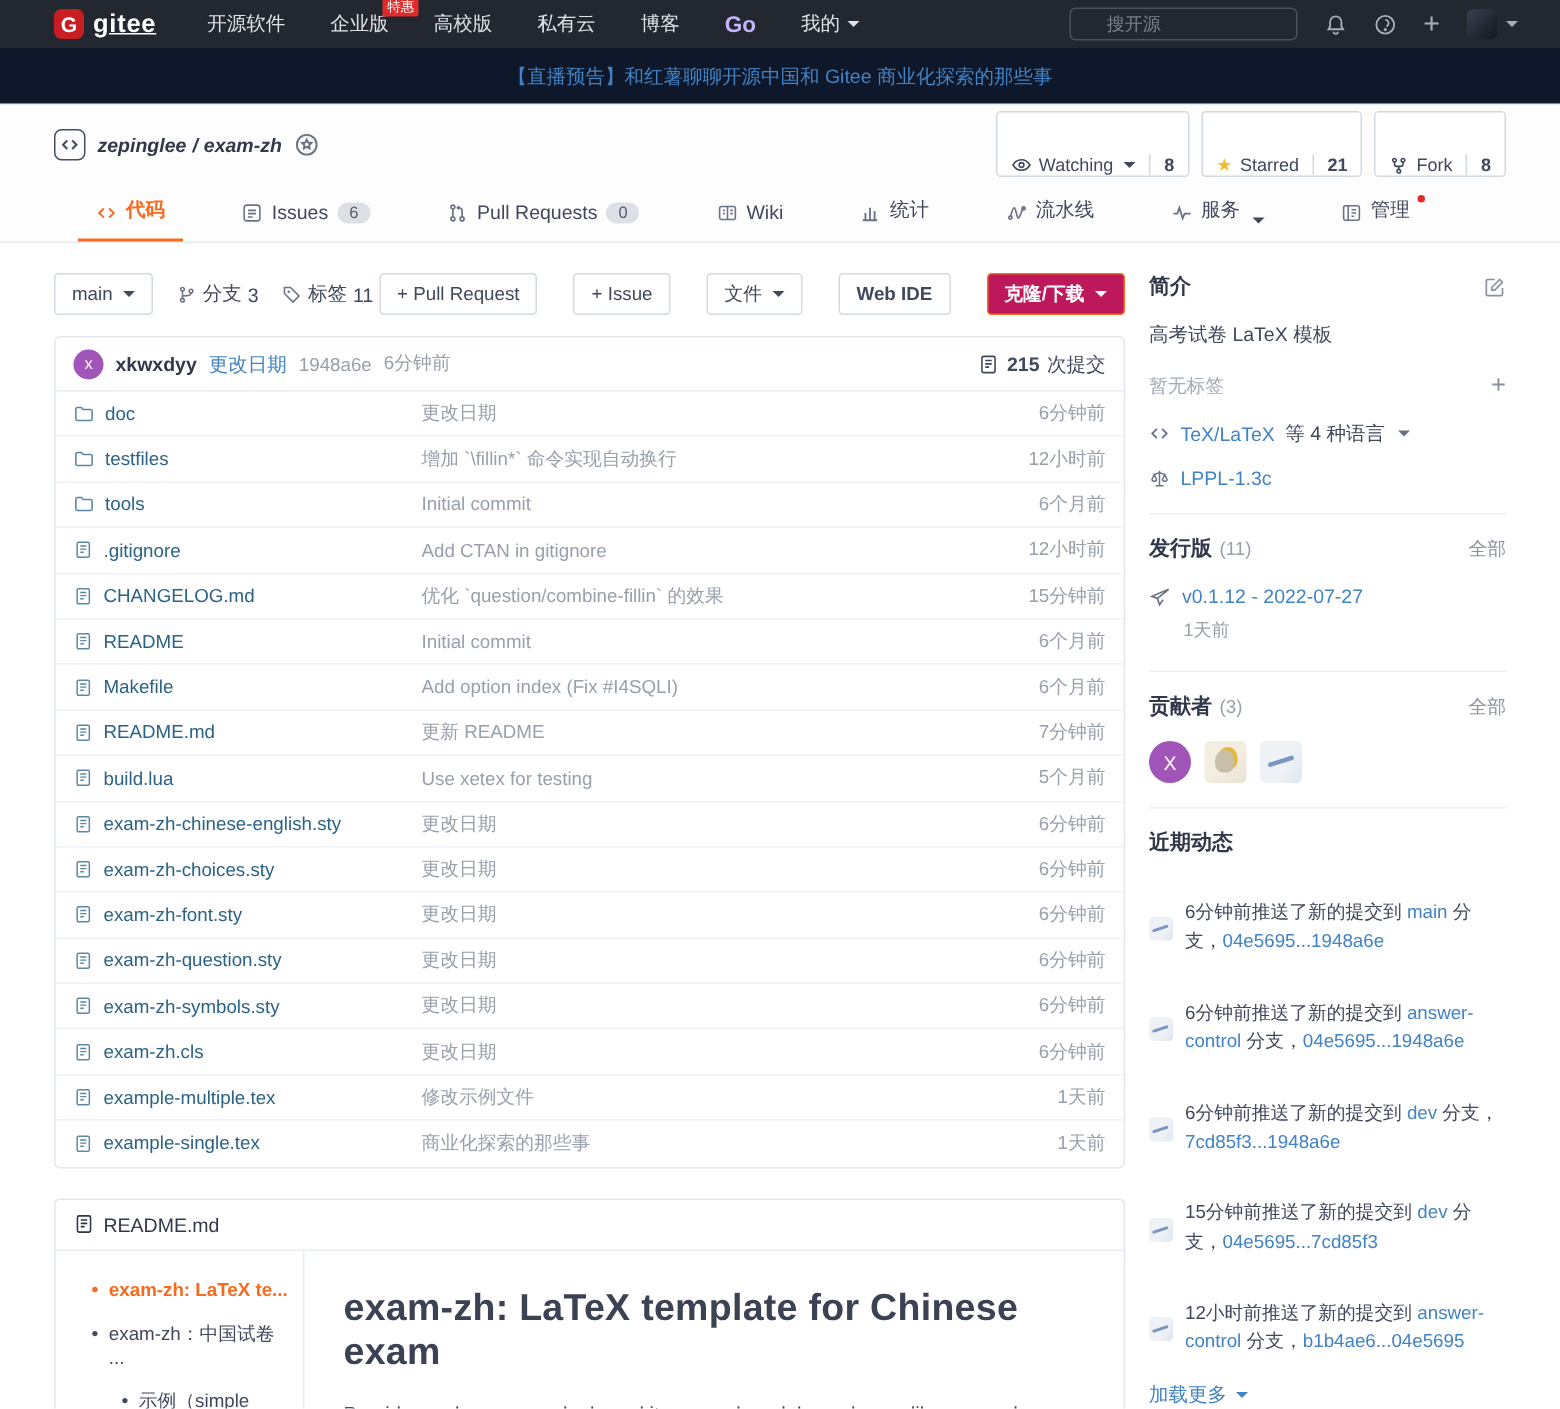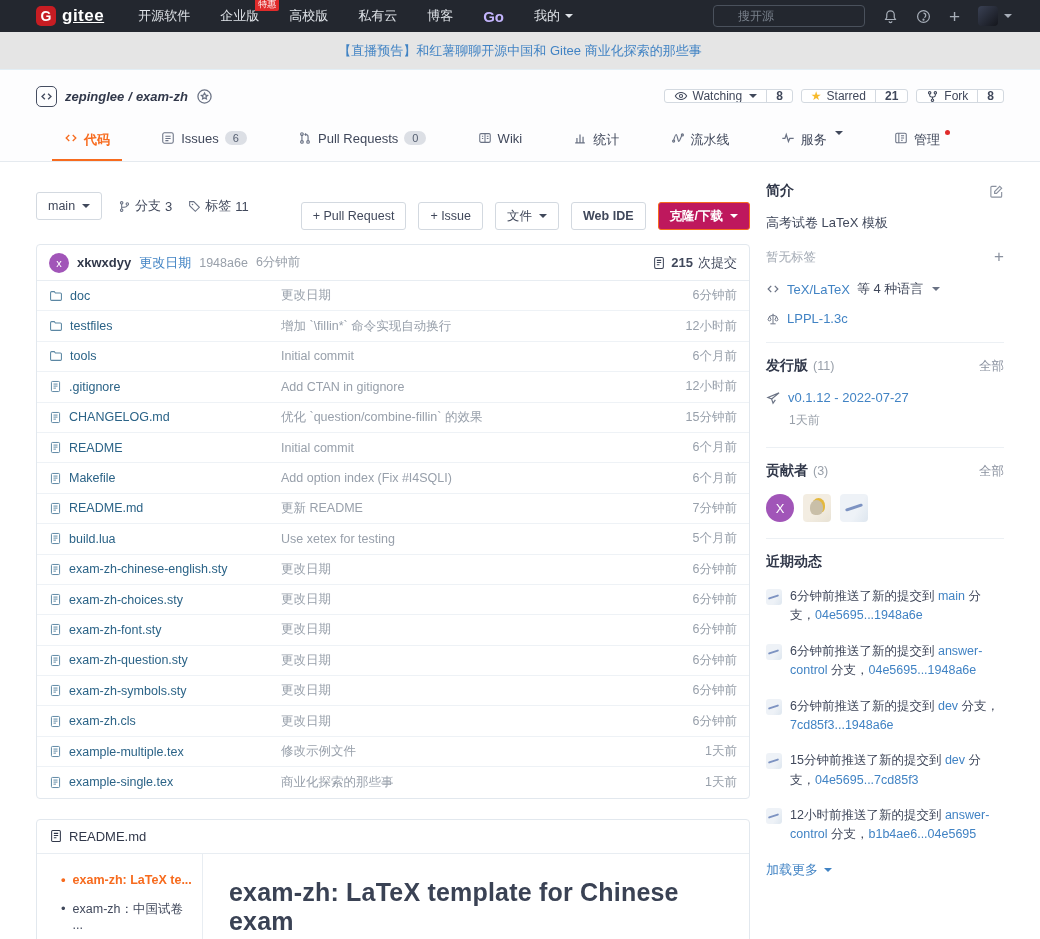--- a/index.html
+++ b/index.html
@@ -25,64 +25,64 @@
   .nav-right { display:flex; align-items:center; gap:18px; }
   .search-box { width:152px; height:22px; border:1px solid #4a515c; border-radius:4px; background:transparent;
     color:#cfd4da; font-size:12px; padding:0 24px; outline:none; }
   .search-box::placeholder { color:#79818c; }
   .nav-icon { color:#a7aeb8; }
   .nav-plus { color:#a7aeb8; font-size:19px; font-weight:300; line-height:1; }
   .nav-avatar { width:20px; height:20px; border-radius:4px; background:linear-gradient(135deg,#3a4154,#14161c); }
   .nav-user { display:flex; align-items:center; gap:4px; color:#a7aeb8; }
 
   
-  .banner { height:38px; background:#e5e5e5; display:flex; align-items:center; justify-content:center;
+  .banner { height:38px; background:#0f172a; display:flex; align-items:center; justify-content:center;
     border-bottom:1px solid #e2eef5; }
   .banner a { color:#4183c4; font-size:13px; }
 
   
   .repo-head { background:#fdfdfe; border-bottom:1px solid #e5eaef; padding:0 36px; }
   .repo-title-row { display:flex; align-items:center; height:52px; }
   .repo-icon-box { width:21px; height:21px; border:1.6px solid #454d61; border-radius:5px; display:flex;
     align-items:center; justify-content:center; color:#454d61; margin-right:8px; }
   .repo-title { font-size:13px; font-weight:bold; color:#31384a;font-style:italic; }
   .repo-title a { color:#31384a; }
   .repo-title .sep { margin:0 4px; font-weight:bold; }
   .badge-medal { margin-left:8px; color:#6a7284; }
   .head-actions { margin-left:auto; display:flex; gap:8px; }
   .seg-btn { display:flex; border:1px solid #d3d9e0; border-radius:3px; background:#fff; overflow:hidden;
-    font-size:12px; color:#40485b; height:14px; }
+    font-size:12px; color:#40485b; height:44px;align-items:flex-end; }
   .seg-btn .seg { display:flex; align-items:center; gap:5px; padding:0 9px; cursor:pointer; }
   .seg-btn .seg + .seg { border-left:1px solid #d3d9e0; font-weight:bold; }
   .star-glyph { color:#f7ba2a; }
 
   
   .tabs { display:flex; justify-content:space-between; padding:0 52px 0 16px; }
-  .tab { display:flex; align-items:flex-start; gap:6px; font-size:13px; color:#40485b; padding:9px 12px 10px;
+  .tab { display:flex; align-items:flex-end; gap:6px; font-size:13px; color:#40485b; padding:9px 12px 10px;
     border-bottom:2px solid transparent; position:relative; cursor:pointer; }
   .tab .ticon { color:#6a7284; }
   .tab.active { color:#f76b1e; font-weight:bold; border-bottom-color:#f76b1e; }
   .tab.active .ticon { color:#f76b1e; }
   .pill { background:#dcdfe5; color:#555e70; border-radius:9px; font-size:11px; padding:1px 8px; font-weight:normal; }
   .red-dot { position:absolute; top:8px; right:2px; width:5px; height:5px; border-radius:50%; background:#e02b2b; }
 
   
   .wrap { display:flex; padding:20px 36px 0; gap:16px; }
   .col-main { width:714px; flex:none; }
   .col-side { width:238px; flex:none; }
 
   
   .toolbar { display:flex; align-items:center; }
   .btn { border:1px solid #d3d9e0; background:#fff; border-radius:3px; height:28px; display:inline-flex;
     align-items:center; gap:5px; padding:0 11px; font-size:12.5px; color:#40485b; cursor:pointer; }
   .btn.bold { font-weight:bold; }
   .branch-meta { display:flex; align-items:center; gap:16px; margin-left:16px; font-size:13px; color:#40485b; }
   .branch-meta .bm { display:flex; align-items:center; gap:4px; }
   .branch-meta .bicon { color:#6a7284; }
-  .toolbar-right { margin-left:auto; display:flex; gap:12px;margin-top:20px; }
+  .toolbar-right { margin-left:auto; display:flex; gap:24px; }
   .btn.orange { background:#be185d; border-color:#f76b1e; color:#fff; font-weight:bold; }
 
   
   .card { border:1px solid #e2e8ee; border-radius:4px; margin-top:14px; background:#fff; }
   .commit-bar { display:flex; align-items:center; height:36px; padding:0 12px; border-bottom:1px solid #e8edf2;
     font-size:13px; gap:8px; }
   .avatar-s { width:20px; height:20px; border-radius:50%; background:#a155b8; color:#fff; font-size:11px;
     display:flex; align-items:center; justify-content:center; }
   .commit-author { font-weight:bold; color:#31384a; }
   .commit-hash,.commit-time { color:#99a0aa; font-size:12.5px; }
@@ -131,21 +131,21 @@
   .contrib-row { display:flex; gap:9px; margin-top:14px; align-items:center; }
   .c-avatar { width:28px; height:28px; border-radius:50%; display:flex; align-items:center; justify-content:center;
     color:#fff; font-size:13px; }
   .c-avatar.img1 { background:#a155b8; }
   .c-avatar.img2 { border-radius:4px; background:linear-gradient(140deg,#f3ede2 55%,#e8e2d4); position:relative; }
   .c-avatar.img2::after { content:""; position:absolute; left:7px; top:6px; width:13px; height:15px;
     background:#c9bfa8; border-radius:50% 50% 40% 40%; box-shadow:2px -2px 0 #e4b83c; }
   .c-avatar.img3 { border-radius:4px; background:linear-gradient(120deg,#eef2f7 60%,#dde6ef); position:relative; }
   .c-avatar.img3::after { content:""; position:absolute; left:5px; top:12px; width:18px; height:3px;
     background:#7d93c2; transform:rotate(-18deg); border-radius:2px; }
-  .act-item { display:flex; gap:8px; margin-top:16px; }
+  .act-item { display:flex; gap:8px; margin-top:28px;align-items:center; }
   .act-avatar { width:16px; height:16px; border-radius:3px; flex:none; margin-top:2px;
     background:linear-gradient(120deg,#eef2f7 60%,#dde6ef); position:relative; }
   .act-avatar::after { content:""; position:absolute; left:2px; top:7px; width:11px; height:2px;
     background:#7d93c2; transform:rotate(-18deg); border-radius:1px; }
   .act-text { font-size:12.5px; line-height:1.55; color:#40485b; word-break:break-word; }
   .load-more { margin-top:16px; font-size:13px; color:#4183c4; display:flex; align-items:center; gap:4px; cursor:pointer; }
 </style>
 </head>
 <body>
 

